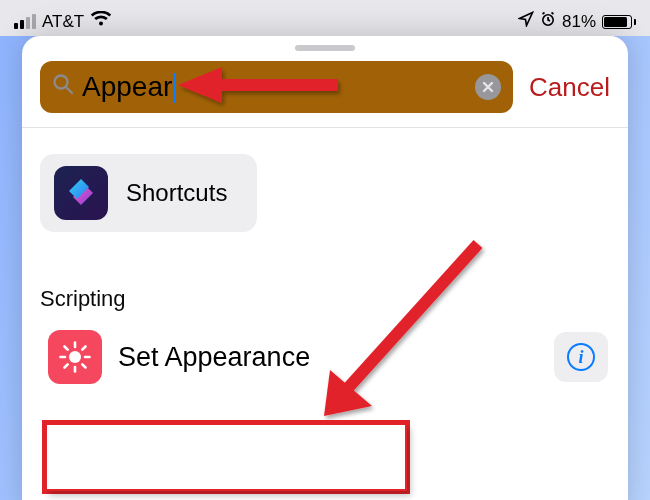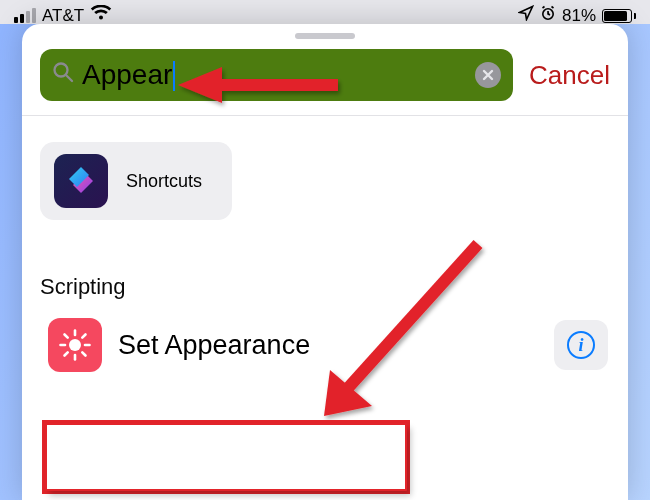--- a/index.html
+++ b/index.html
@@ -6,21 +6,21 @@
   html, body { width: 650px; height: 500px; }
   body {
     background: linear-gradient(135deg, #8fb4ff 0%, #b8d4ff 100%);
     padding: 0 22px;
     position: relative;
     overflow: hidden;
   }
 
   
   .status-bar {
-    height: 24px;
+    height: 36px;
     display: flex;
     align-items: center;
     justify-content: space-between;
     background: #e7e7ec;
     border-radius: 0 0 0 0;
     margin: 0 -22px;
     padding: 9px 14px 2px 14px;
     font-size: 17px;
     color: #000;
   }
@@ -43,37 +43,37 @@
     margin-top: 0;
     height: 478px;
     box-shadow: 0 -2px 30px rgba(0,0,0,.18);
     position: relative;
     overflow: hidden;
   }
   .grabber { width: 60px; height: 6px; background: #c9c9ce; border-radius: 3px; margin: 9px auto 10px; }
 
   .search-row { display: flex; align-items: center; gap: 16px; padding: 0 18px 14px; border-bottom: 1px solid #e2e2e6; }
   .search-field {
-    flex: 1; background: #4d7c0f; border-radius: 12px; height: 52px;
+    flex: 1; background: #a16207; border-radius: 12px; height: 52px;
     display: flex; align-items: center; padding: 0 12px; gap: 8px;
     font-size: 28px; color: #000;
   }
   .search-field .mag { color: #8a8a8f; font-size: 24px; }
   .search-text { flex: 1; position: relative; }
   .caret { display:inline-block; width:2px; height:30px; background:#0a7cff; vertical-align:middle; margin-left:1px; animation: blink 1s steps(1) infinite; }
   @keyframes blink { 50% { opacity: 0; } }
   .clear-btn { width:26px; height:26px; border-radius:50%; background:#97979c; display:flex; align-items:center; justify-content:center; }
   .clear-btn svg { stroke:#e6e6ea; }
   .cancel { color:#b91c1c; font-size:26px; }
 
   .content { padding: 26px 18px 0; }
   .app-chip {
     display:inline-flex; align-items:center; gap:18px;
     background:#eeeef1; border-radius:14px; padding:12px 30px 12px 14px;
-    font-size:18px; color:#000;text-align:center;
+    font-size:24px; color:#000;text-align:center;
   }
   .app-icon { width:54px; height:54px; border-radius:12px; background:linear-gradient(135deg,#1c2352,#2a1250); display:flex; align-items:center; justify-content:center; }
 
   .section-title { font-size:22px; color:#0b0b0b; margin-top:54px; font-weight:400; }
 
   .action-row {
     display:flex; align-items:center; justify-content:space-between;
     margin-top:18px; padding-right: 2px;
   }
   .action-left { display:flex; align-items:center; gap:16px;padding-left:8px; }

